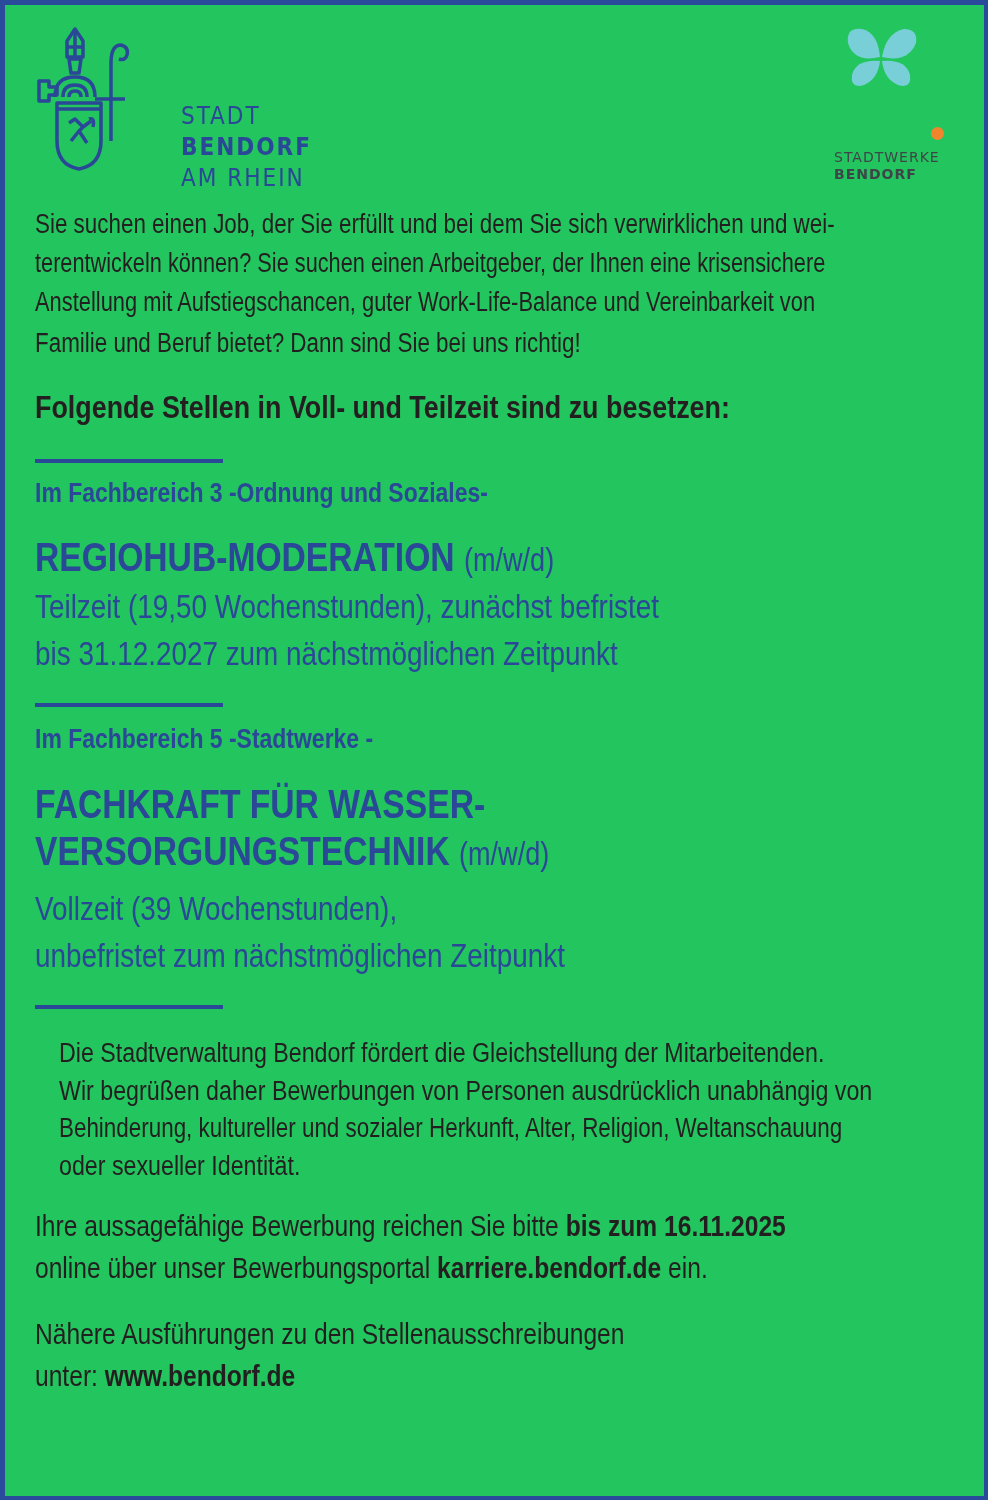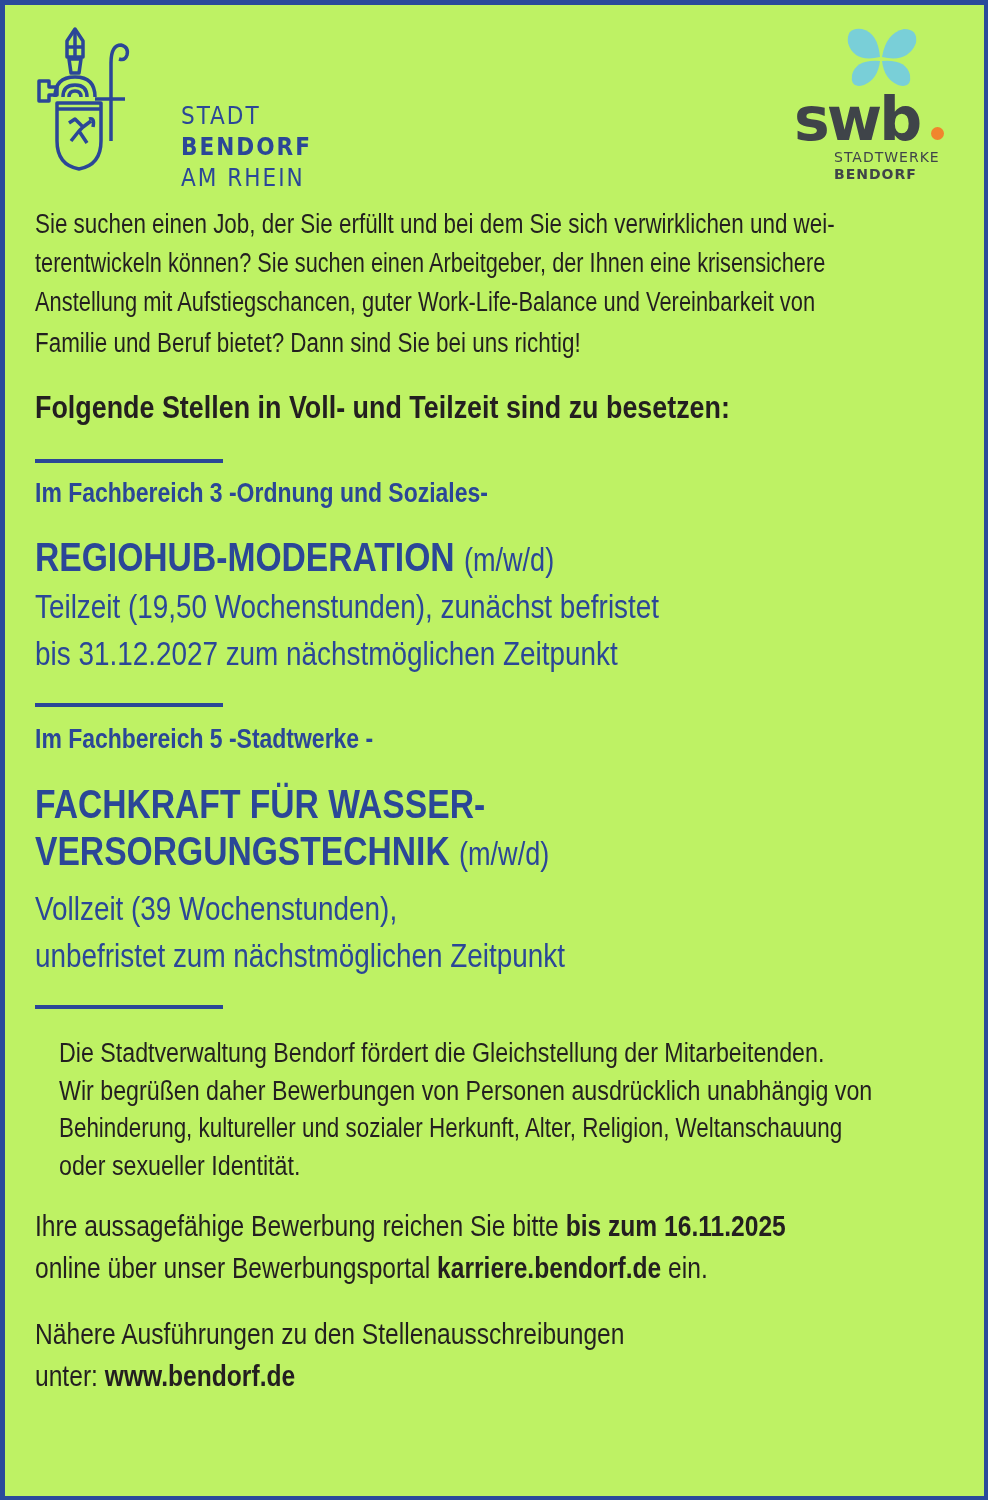--- a/index.html
+++ b/index.html
@@ -1,21 +1,21 @@
 <!DOCTYPE html>
 <html><head>
   <meta charset="utf-8">
   <style>
     * { box-sizing: border-box; margin: 0; padding: 0; }
     html, body { width: 988px; height: 1500px; background: #ede6e1; }
     body { position: relative; overflow: hidden; }
     .frame {
       position: absolute; left: 0; top: 0; width: 988px; height: 1500px;
       border: 5px solid #2a4a9b; border-right-width: 4px; border-bottom-width: 4px;
-      background: #bef264;
+      background: #22c55e;
     }
     .narrow { font-family: "Liberation Sans", sans-serif; transform-origin: left top; white-space: nowrap; display: block; }
     .dark { color: #231f20; }
     .blue { color: #2b4797; }
     .logo-left { position: absolute; left: 30px; top: 18px; width: 240px; height: 150px; }
     .logo-left svg { position: absolute; left: 0; top: 0; }
     .stadt-text { position: absolute; left: 146px; top: 78px; font-family: "DejaVu Sans Condensed", "DejaVu Sans", sans-serif; color: #2b4797; font-size: 24px; line-height: 31px; letter-spacing: 2px; }
     .stadt-text .b { font-weight: bold; }
     .logo-right { position: absolute; left: 785px; top: 18px; width: 175px; height: 170px; }
     .swb-word { position: absolute; left: 4px; top: 66px; font-family: "DejaVu Sans", sans-serif; font-weight: bold; font-size: 60px; color: #3f4449; letter-spacing: -3px; line-height: 60px; }
@@ -73,21 +73,20 @@
 
   <div class="logo-right">
     <svg width="175" height="72" viewBox="0 0 175 72" style="position:absolute;left:0;top:0;">
       <g fill="#79cfd8">
         <path d="M90 34 Q64 40 58 20 Q56 4 72 6 Q88 10 90 34 Z"></path>
         <path d="M92 34 Q96 10 114 6 Q128 6 126 20 Q118 40 92 34 Z"></path>
         <path d="M90 38 Q66 36 62 52 Q60 66 74 62 Q88 56 90 38 Z"></path>
         <path d="M92 38 Q116 36 120 52 Q122 66 108 62 Q94 56 92 38 Z"></path>
       </g>
     </svg>
-    <div class="swb-word">swb</div>
     <div class="swb-dot"></div>
     <div class="swb-sub">
       <div>STADTWERKE</div>
       <div class="b">BENDORF</div>
     </div>
   </div>
 
   <div class="intro dark narrow" style="transform:none;">
     <span>Sie suchen einen Job, der Sie erfüllt und bei dem Sie sich verwirklichen und wei-</span>
     <span style="transform:scaleX(0.805);">terentwickeln können? Sie suchen einen Arbeitgeber, der Ihnen eine krisensichere</span>

